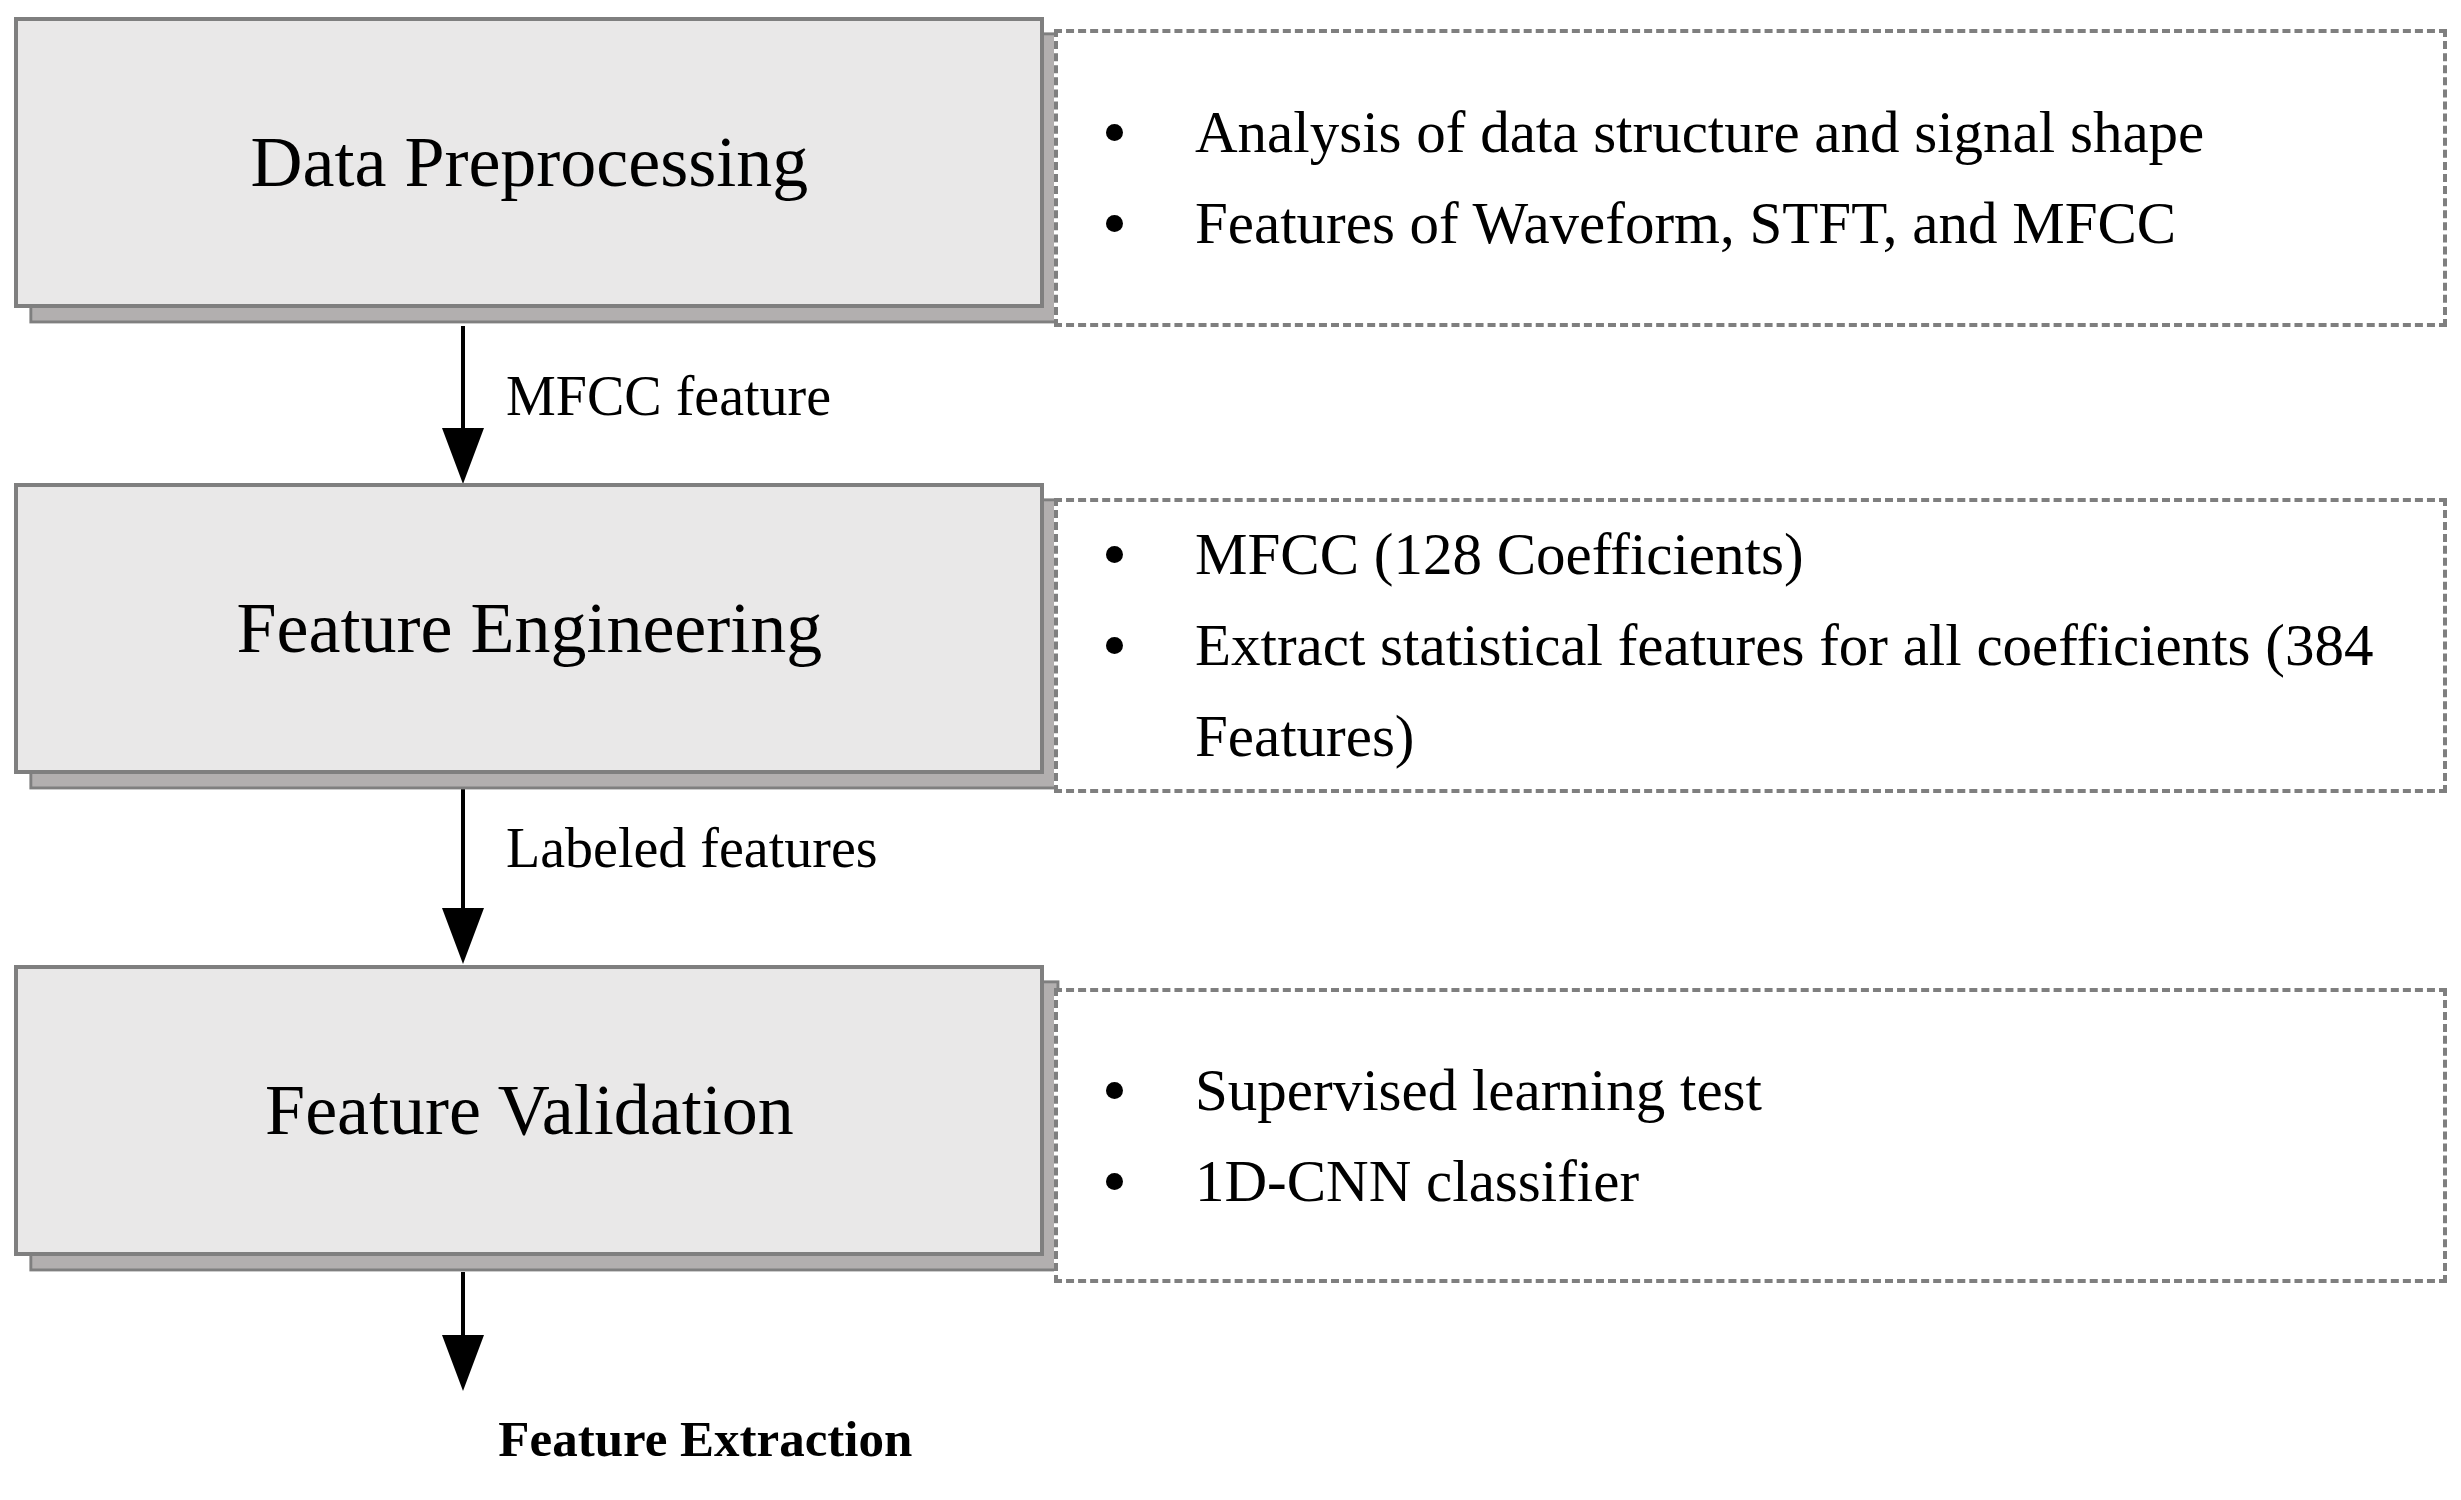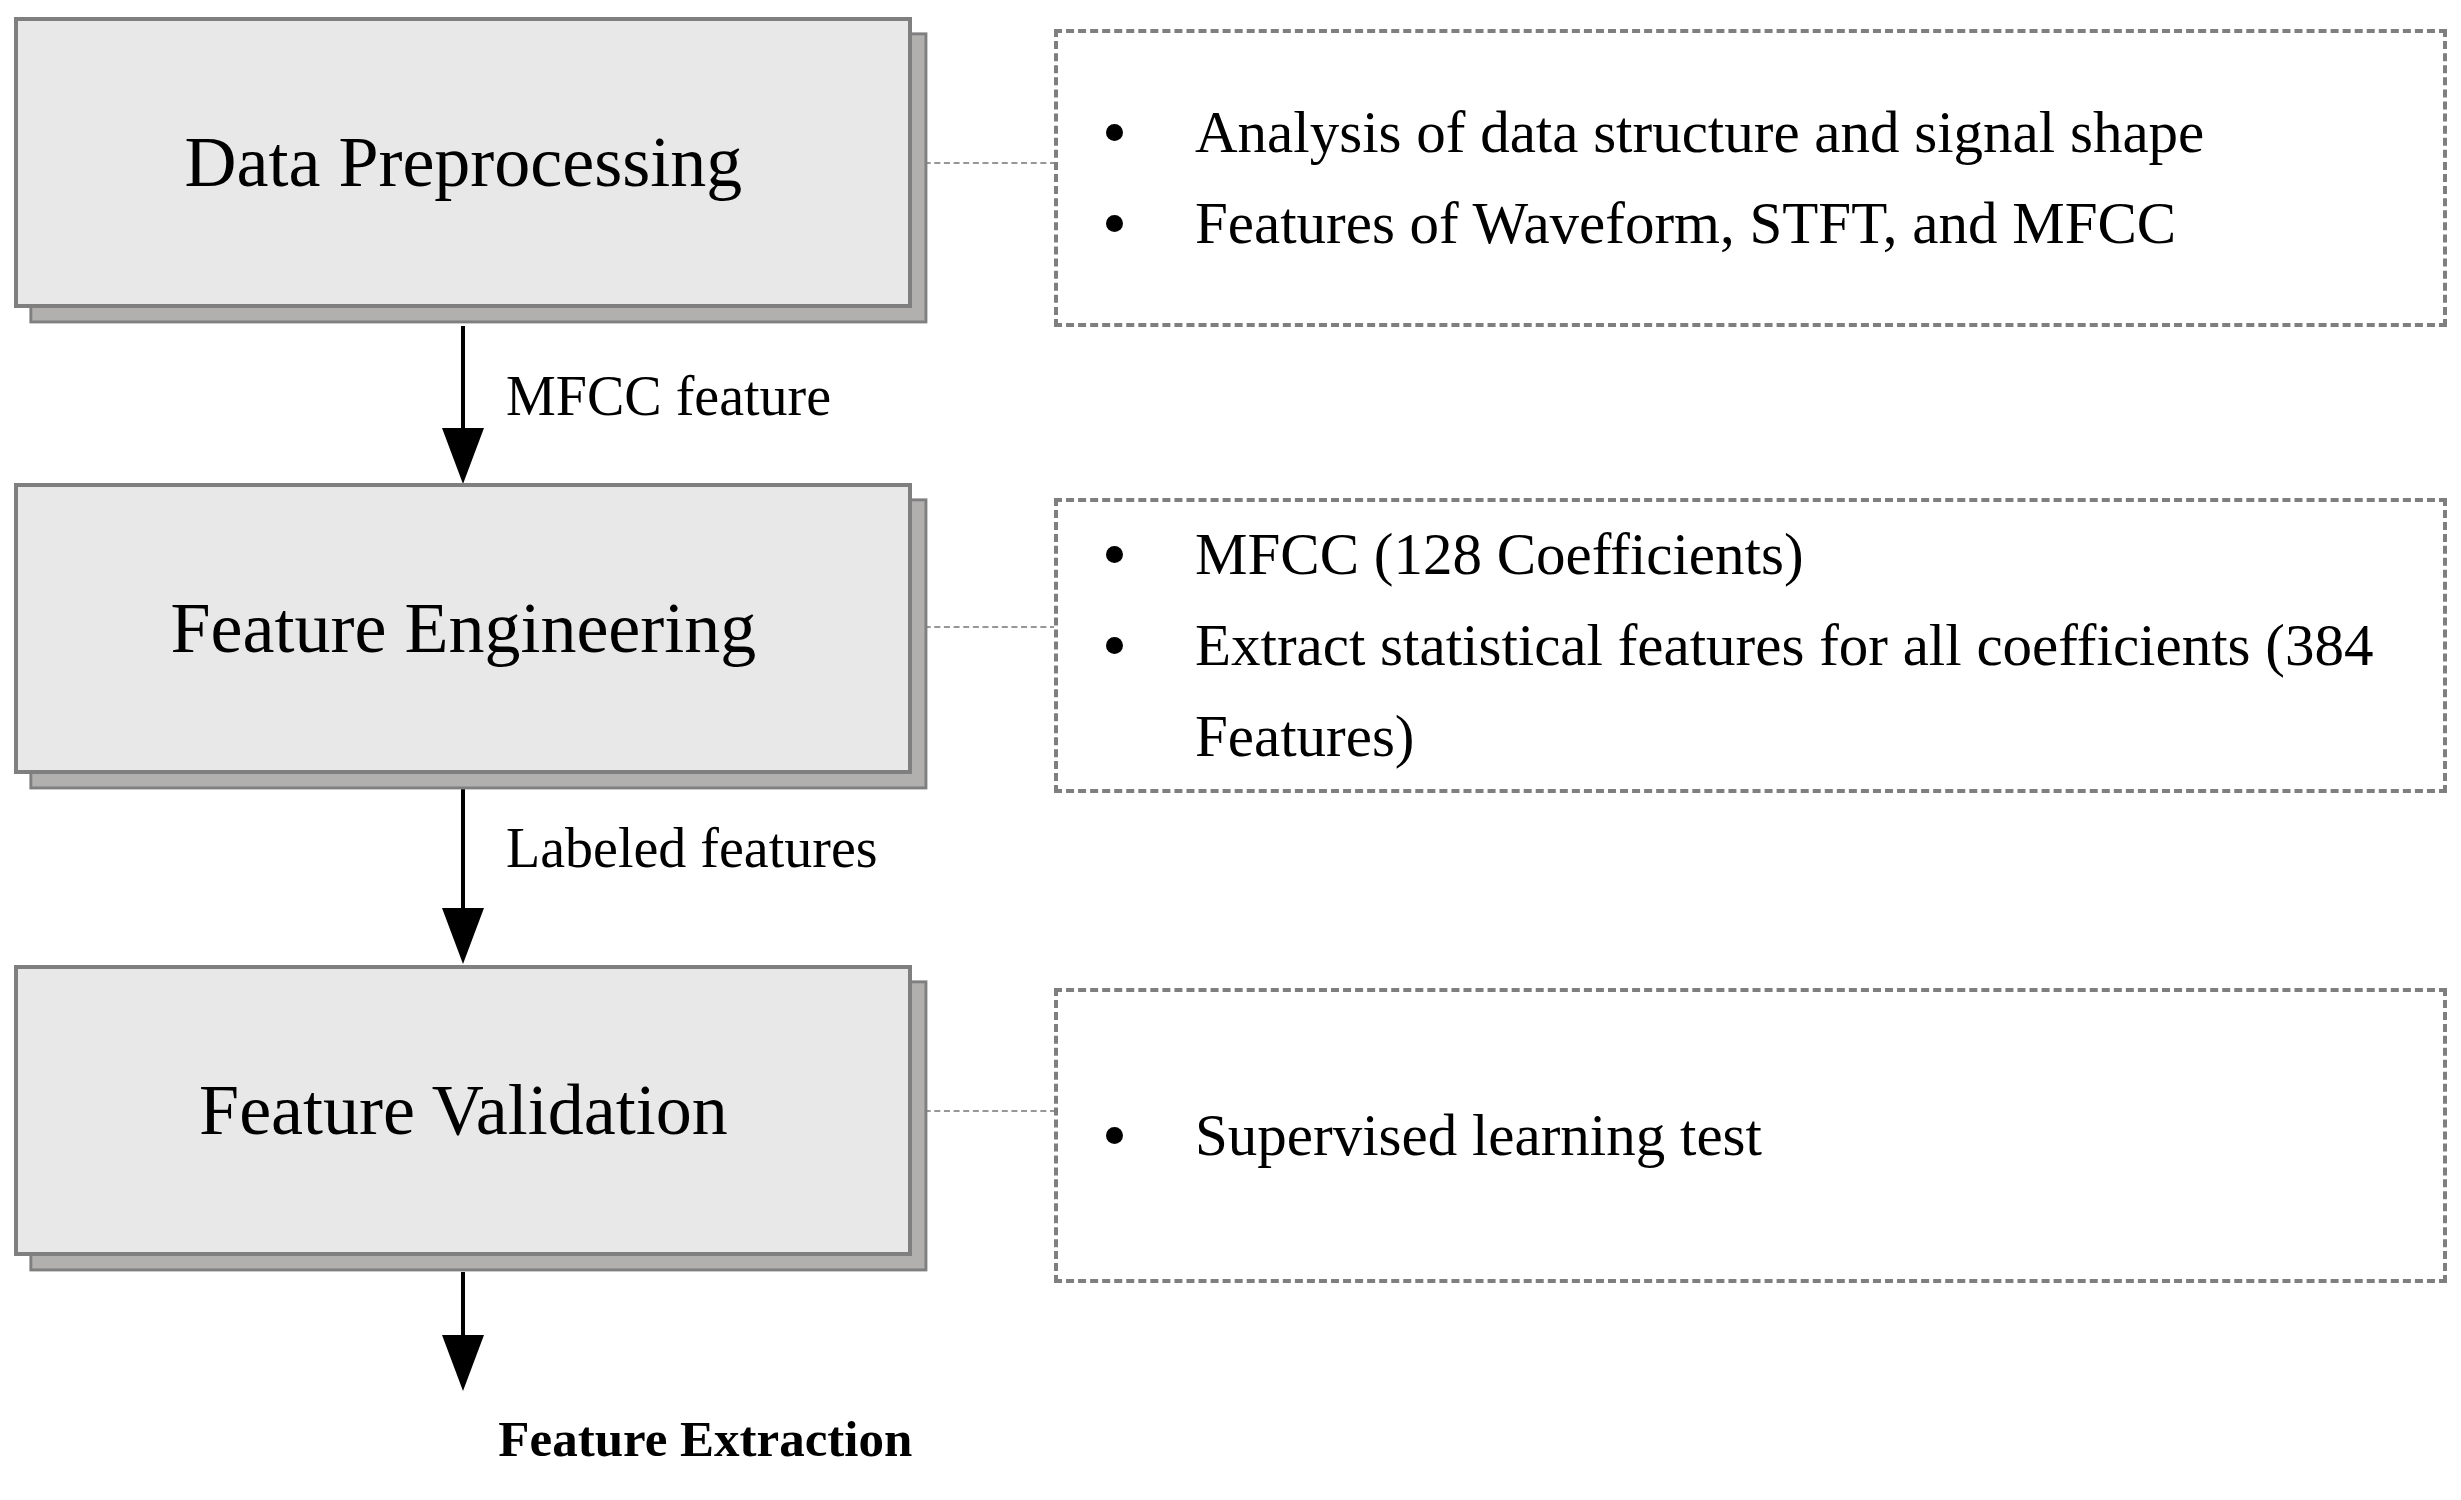--- a/index.html
+++ b/index.html
@@ -11,21 +11,21 @@
     background: #ffffff;
     font-family: "Liberation Serif", "DejaVu Serif", serif;
     color: #000;
     overflow: hidden;
   }
 
   
   .gbox {
     position: absolute;
     left: 14.4px;
-    width: 898px;
+    width: 1030px;
     height: 291px;
     background: #e9e8e8;
     border: 4.8px solid #7f7f7f;
     box-shadow: 15.4px 15.4px 0 -2.9px #b2afaf, 15.4px 15.4px 0 0 #7f7f7f;
     display: flex;
     align-items: center;
     justify-content: center;
     z-index: 2;
   }
   .gbox-title {
@@ -158,19 +158,20 @@
   <div class="dbox" style="top:498px;height:295px">
     <ul>
       <li>MFCC (128 Coefficients)</li>
       <li>Extract statistical features for all coefficients (384 Features)</li>
     </ul>
   </div>
 
   <div class="dbox" style="top:988px;height:295px">
     <ul>
       <li>Supervised learning test</li>
+      <li>1D-CNN classifier</li>
     </ul>
   </div>
 
   <div class="final">Feature Extraction</div>
 
 </div>
 
 
 </body></html>

